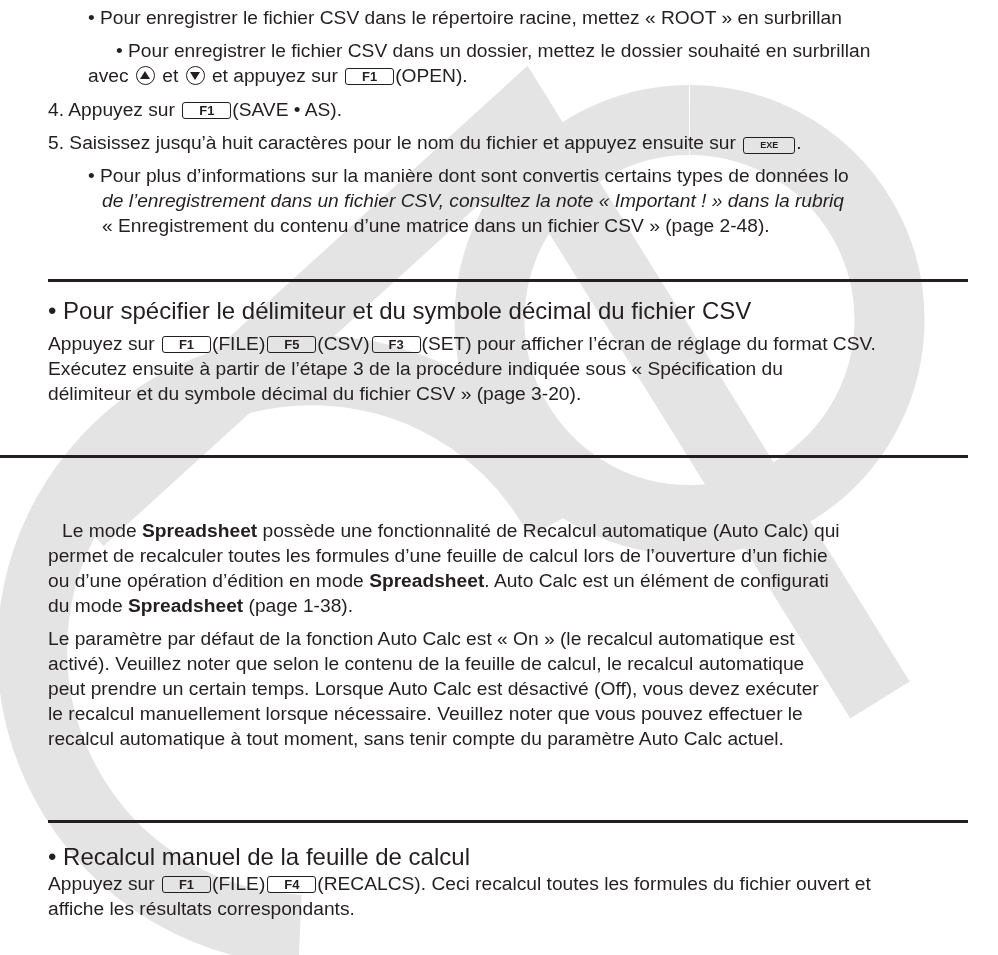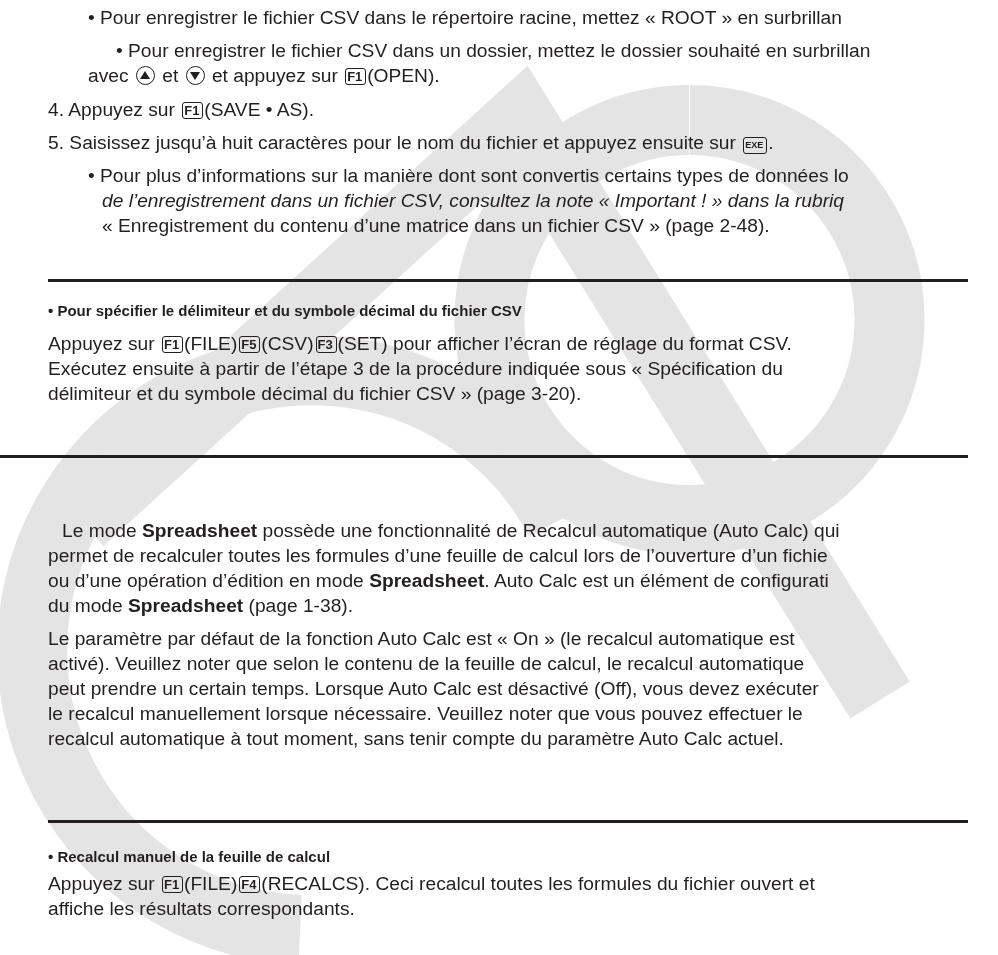--- a/index.html
+++ b/index.html
@@ -5,27 +5,27 @@
     html, body { margin: 0; padding: 0; }
     body {
       width: 998px; height: 955px; overflow: hidden; position: relative;
       background: #ffffff; color: #231f20;
       font-family: "Liberation Sans", sans-serif;
     }
     .watermark { position: absolute; left: 0; top: 0; width: 998px; height: 955px; z-index: 0; pointer-events: none; }
     .page { position: absolute; left: 0; top: 0; width: 968px; height: 955px; z-index: 1; }
     .line { position: absolute; white-space: nowrap; font-size: 19.2px; line-height: 22px; }
     .bold { font-weight: bold; }
-    .h-sub { font-size: 15px; font-weight: bold; }
+    .h-sub { font-size: 24px; font-weight: normal; }
     .h-main { font-size: 25.5px; font-weight: bold; }
     .rule { position: absolute; left: 48px; right: 0; height: 3px; background: #231f20; }
     .key {
       display: inline-block; border: 1.6px solid #231f20; border-radius: 3px;
       font-weight: bold; font-size: 13px; line-height: 15px; height: 15px;
-      padding: 0 1px; vertical-align: 1px; margin: 0 1px 0 2px; min-width: 17px;
+      padding: 0 15px; vertical-align: 1px; margin: 0 1px 0 2px; text-align: center; min-width: 17px;
     }
     .key.small { font-size: 9px; min-width: 20px; }
     .circ {
       display: inline-block; width: 17px; height: 17px; border: 1.6px solid #231f20; border-radius: 50%;
       vertical-align: -3px; position: relative; margin: 0 2px;
     }
     .circ .tri { position: absolute; left: 3.5px; width: 0; height: 0; border-left: 5px solid transparent; border-right: 5px solid transparent; }
     .circ .tri.up { top: 3.5px; border-bottom: 8px solid #231f20; }
     .circ .tri.down { top: 5px; border-top: 8px solid #231f20; }
   </style>

